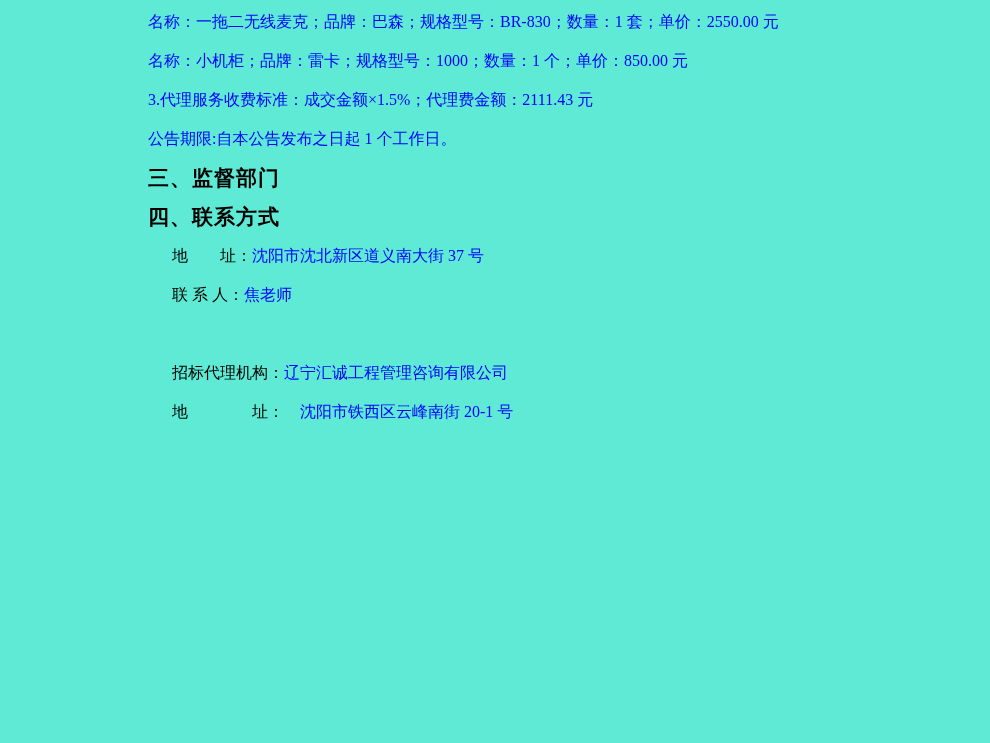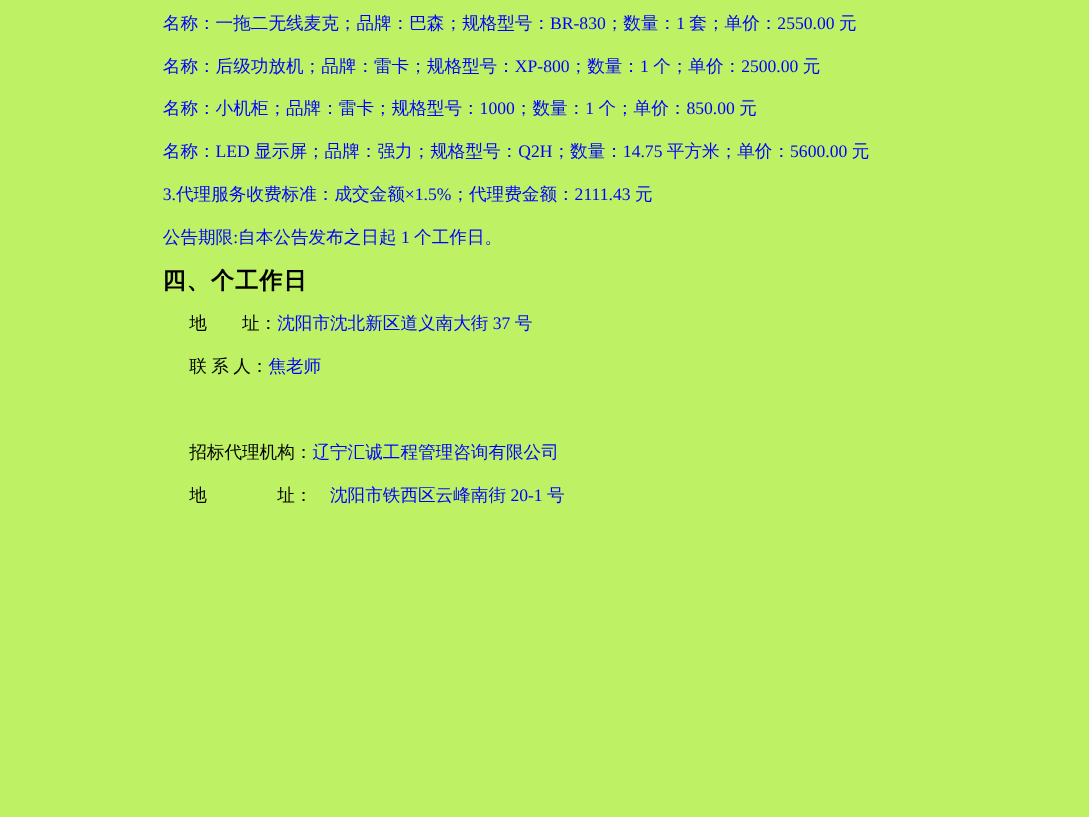--- a/index.html
+++ b/index.html
@@ -4,21 +4,21 @@
 <style>
   html, body {
     margin: 0;
     padding: 0;
     background: #ffffff;
   }
   .page {
     position: relative;
     width: 990px;
     height: 743px;
-    background: #bef264;
+    background: #5eead4;
     overflow: hidden;
     font-family: "Liberation Serif", "DejaVu Serif", serif;
     color: #000000;
   }
   .doc {
     position: absolute;
     top: 2px;
     left: 148px;
     width: 760px;
   }
@@ -42,31 +42,30 @@
   .black { color: #000000; }
   .blank { height: 39px; }
 </style>
 </head>
 <body>
 
 <div class="page">
   <div class="doc">
 
     <div class="row blue">名称：一拖二无线麦克；品牌：巴森；规格型号：BR-830；数量：1 套；单价：2550.00 元</div>
-    <div class="row blue">名称：后级功放机；品牌：雷卡；规格型号：XP-800；数量：1 个；单价：2500.00 元</div>
     <div class="row blue">名称：小机柜；品牌：雷卡；规格型号：1000；数量：1 个；单价：850.00 元</div>
-    <div class="row blue">名称：LED 显示屏；品牌：强力；规格型号：Q2H；数量：14.75 平方米；单价：5600.00 元</div>
 
     <div class="row blue">3.代理服务收费标准：成交金额×1.5%；代理费金额：2111.43 元</div>
 
     <div class="row blue">公告期限:自本公告发布之日起 1 个工作日。</div>
 
+    <div class="row heading">三、监督部门</div>
 
 
-    <div class="row heading">四、个工作日</div>
+    <div class="row heading">四、联系方式</div>
 
 
     <div class="row indent"><span class="black">地　　址：</span><span class="blue">沈阳市沈北新区道义南大街 37 号</span></div>
 
     <div class="row indent"><span class="black">联 系 人：</span><span class="blue">焦老师</span></div>
 
 
 
     <div class="row blank"></div>
 

